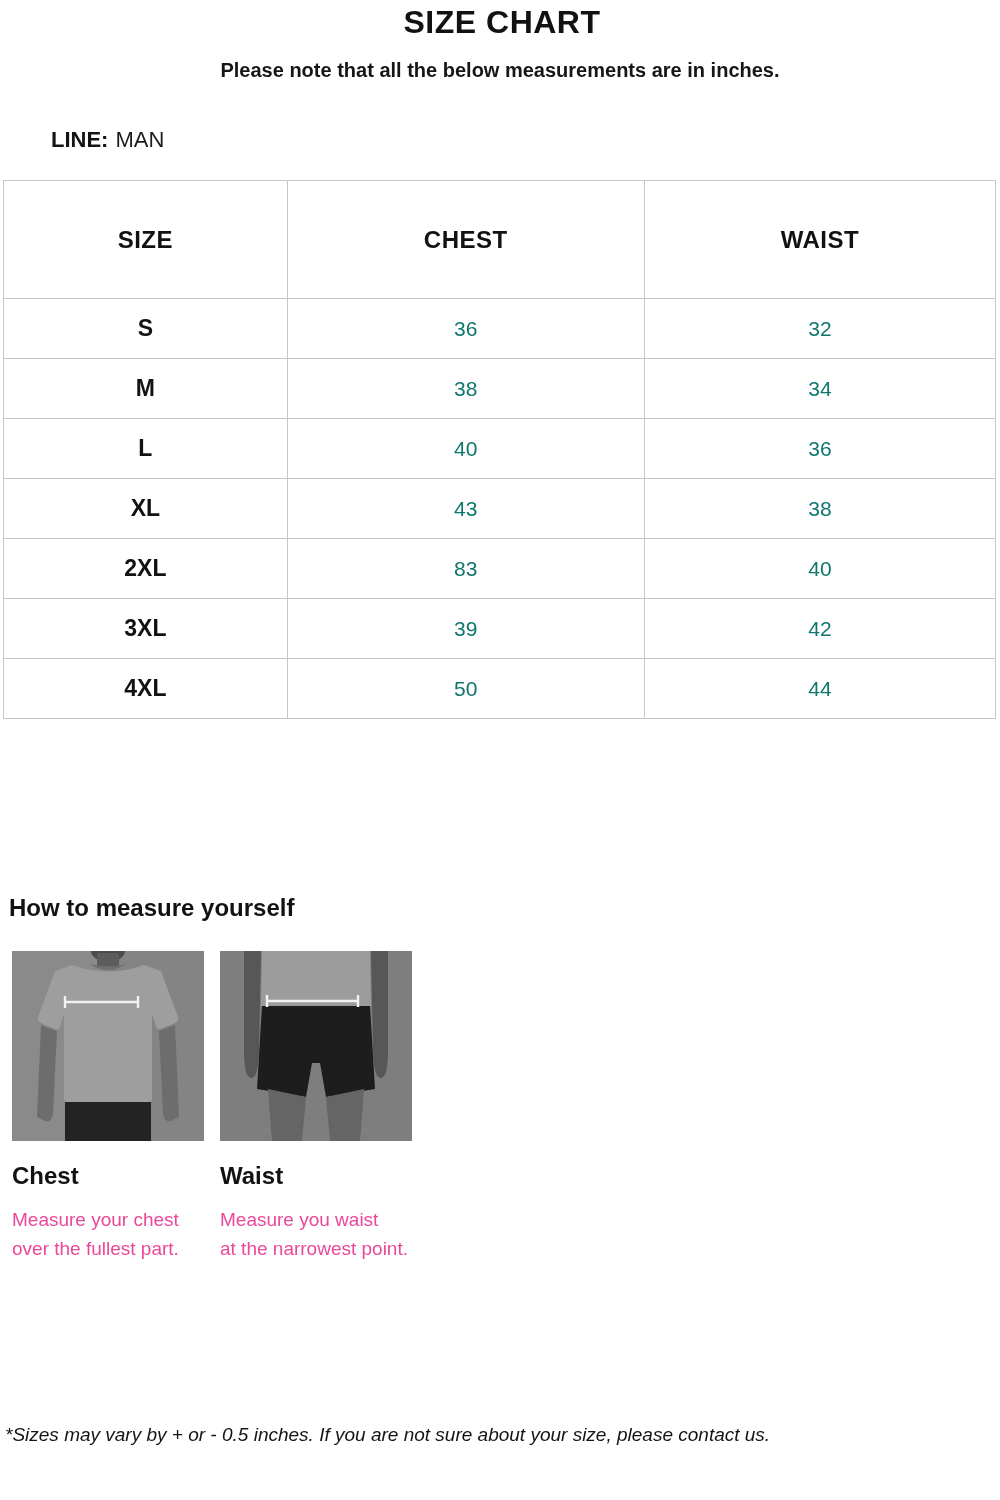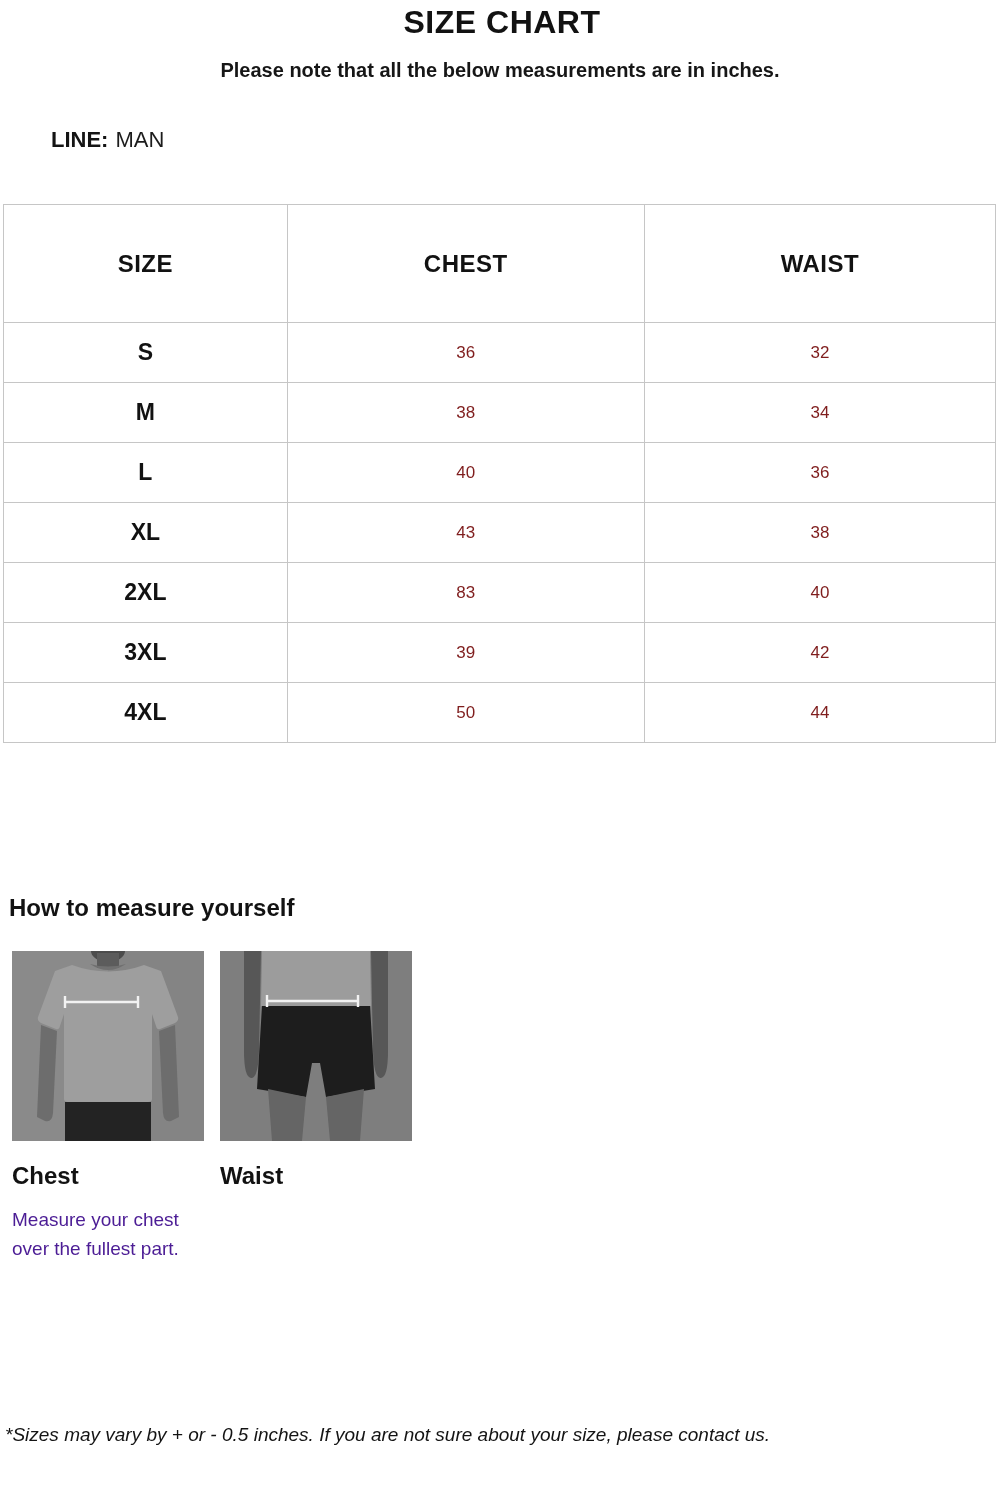--- a/index.html
+++ b/index.html
@@ -41,42 +41,42 @@
     font-size: 22px;
     align-items: baseline;
     flex-direction: column;
   }
   .meta-item .meta-label { font-weight: 700; }
   .meta-item .meta-value { font-weight: 400; margin-left: 7px; color: #1c1c1c; }
 
   
   table.size-table {
     position: absolute;
-    top: 204px; left: 3px;
+    top: 180px; left: 3px;
     width: 993px;
     border-collapse: collapse;
     table-layout: fixed;
     text-align: center;
   }
   .size-table th, .size-table td {
     border: 1px solid #c6c6c6;
     padding: 0;
     vertical-align: middle;
     background: #ffffff;
   }
   .size-table thead tr { height: 118px; }
   .size-table tbody tr { height: 60px; }
   .size-table th {
     font-size: 24px;
     font-weight: 700;
     letter-spacing: 0.5px;
     color: #121212;
   }
   .size-table td.size-cell { font-size: 23px; font-weight: 700; color: #121212; }
-  .size-table td.num-cell  { font-size: 17px; font-weight: 400; color: #7f1d1d; }
+  .size-table td.num-cell  { font-size: 21px; font-weight: 400; color: #0f766e; }
 
   
   .measure-heading {
     position: absolute;
     top: 894px; left: 9px;
     margin: 0;
     font-size: 24px;
     font-weight: 700;
     color: #121212;
   }
@@ -96,21 +96,21 @@
     margin: 21px 0 0 0;
     font-size: 24px;
     font-weight: 700;
     color: #121212;
   }
   .measure-desc {
     margin: 15px 0 0 0;
     font-size: 19px;
     line-height: 29px;
     font-weight: 400;
-    color: #4c1d95;
+    color: #ec4899;
   }
 
   
   .footnote {
     position: absolute;
     top: 1424px; left: 5px;
     margin: 0;
     font-size: 19px;
     font-style: italic;
     color: #141414;
@@ -230,19 +230,20 @@
           <path fill="#656565" d="M106,146 L144,138 L140,190 L110,190 Z"></path>
 
           <g stroke="#f2f2f2" stroke-width="2.4">
             <line x1="47" y1="50" x2="138" y2="50"></line>
             <line x1="47" y1="44" x2="47" y2="56"></line>
             <line x1="138" y1="44" x2="138" y2="56"></line>
           </g>
         </svg>
       </div>
       <h3 class="measure-label">Waist</h3>
+      <p class="measure-desc"><span>Measure you waist</span><br><span>at the narrowest point.</span></p>
     </div>
 
   </div>
 
   <p class="footnote">*Sizes may vary by + or - 0.5 inches. If you are not sure about your size, please contact us.</p>
 
 </div>
 
 </body></html>

